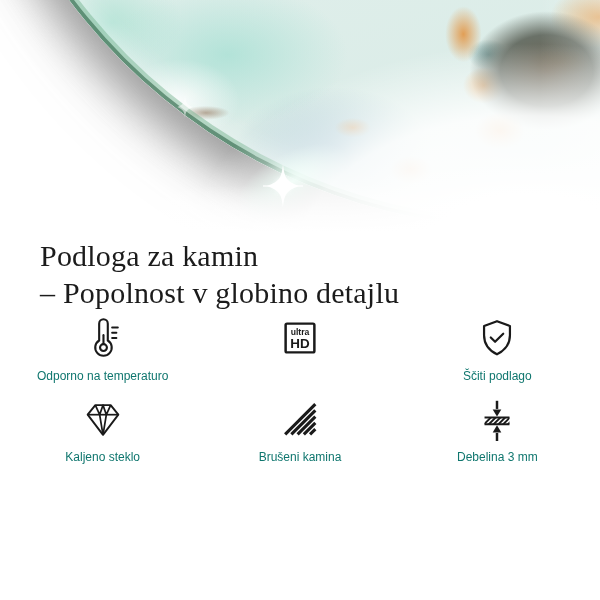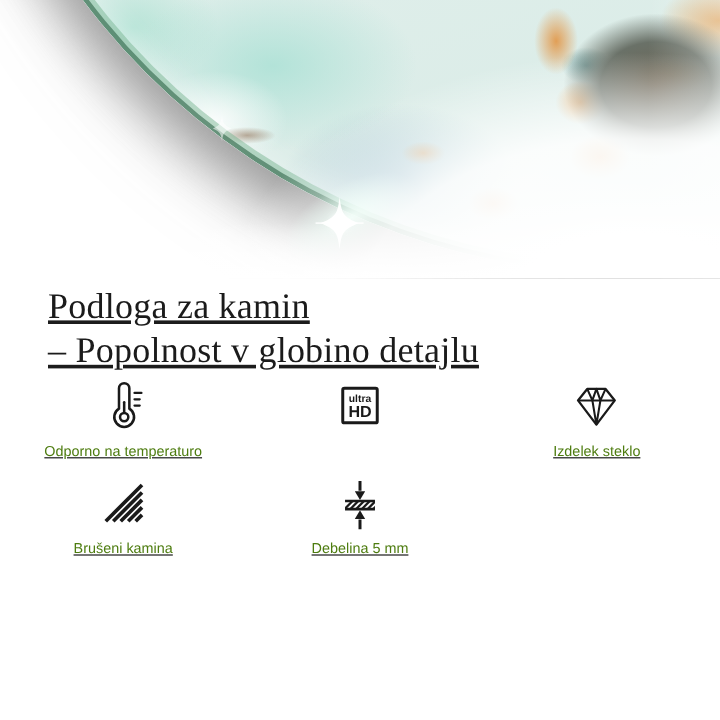--- a/index.html
+++ b/index.html
@@ -1,18 +1,18 @@
 <!DOCTYPE html>
 <html lang="sl"><head>
 <meta charset="utf-8">
 <style>
   html,body{margin:0;padding:0;background:#fff;}
   .page{
     position:relative;width:600px;height:600px;overflow:hidden;
-    background:#fff;font-family:"Liberation Sans",sans-serif;color:#1c1c1c;text-decoration:underline;
+    background:#fff;font-family:"Liberation Sans",sans-serif;color:#1c1c1c;
   }
   
   .hero{position:relative;height:232px;overflow:hidden;background:#fff;}
   .glass-disk{
     position:absolute;left:-45px;top:-912px;width:1140px;height:1140px;border-radius:50%;
     background:
       radial-gradient(110px 85px at 51.9% 86.2%, rgba(104,95,78,.96) 0%, rgba(90,96,86,.88) 42%, rgba(95,110,100,0) 70%),
       radial-gradient(45px 20px at 53% 85.5%, rgba(210,162,88,.9) 0%, rgba(210,162,88,0) 70%),
       radial-gradient(70px 45px at 56.5% 81.5%, rgba(224,158,82,.85) 0%, rgba(224,158,82,0) 70%),
       radial-gradient(26px 40px at 44.6% 83%, rgba(226,150,70,.9) 0%, rgba(226,150,70,0) 70%),
@@ -60,21 +60,21 @@
   .description{
     margin:13px 0 0;max-width:530px;font-size:14px;line-height:27px;color:#333;
   }
   
   .features{
     margin-top:4px;display:grid;grid-template-columns:repeat(3,1fr);
     row-gap:12px;padding:0 4px;text-align:center;
   }
   .feature{display:flex;flex-direction:column;align-items:center;}
   .feature svg{width:46px;height:46px;display:block;}
-  .feature-label{margin-top:8px;font-size:12px;line-height:15px;color:#4d7c0f;}
+  .feature-label{margin-top:8px;font-size:12px;line-height:15px;color:#0f766e;}
   .icon-stroke{fill:none;stroke:#1a1a1a;}
   svg text{font-family:"Liberation Sans",sans-serif;fill:#1a1a1a;}
 </style>
 </head>
 <body>
 
 <div class="page">
 
   <div class="hero">
     <div class="glass-disk"></div>
@@ -118,29 +118,36 @@
     </div>
 
     <div class="feature">
       <svg viewBox="0 0 48 48">
         <rect class="icon-stroke" stroke-width="2.6" x="9" y="9" width="30" height="30" rx="1.5"></rect>
         <text x="24" y="21" text-anchor="middle" font-size="9" font-weight="700">ultra</text>
         <text x="24" y="34" text-anchor="middle" font-size="14" font-weight="700">HD</text>
       </svg>
     </div>
 
+    <div class="feature">
+      <svg viewBox="0 0 48 48">
+        <path class="icon-stroke" stroke-width="2.3" stroke-linejoin="round" d="M24 6.5 L37.5 11.5 V21 C37.5 30.5 32 37 24 41 C16 37 10.5 30.5 10.5 21 V11.5 Z"></path>
+        <path class="icon-stroke" stroke-width="2.3" stroke-linecap="round" stroke-linejoin="round" d="M17.5 23.5 L22 28 L30.5 19.5"></path>
+      </svg>
+      <div class="feature-label">Ščiti podlago</div>
+    </div>
 
     <div class="feature">
       <svg viewBox="0 0 48 48">
         <path class="icon-stroke" stroke-width="2" stroke-linejoin="round" d="M8 19.5 L16 9.5 H32 L40 19.5 L24 40.5 Z"></path>
         <path class="icon-stroke" stroke-width="1.8" stroke-linejoin="round" d="M8 19.5 H40"></path>
         <path class="icon-stroke" stroke-width="1.8" stroke-linejoin="round" d="M16 9.5 L20.5 19.5 L24 9.5 L27.5 19.5 L32 9.5"></path>
         <path class="icon-stroke" stroke-width="1.8" stroke-linejoin="round" d="M20.5 19.5 L24 40.5 M27.5 19.5 L24 40.5"></path>
       </svg>
-      <div class="feature-label">Izdelek steklo</div>
+      <div class="feature-label">Kaljeno steklo</div>
     </div>
 
     <div class="feature">
       <svg viewBox="0 0 48 48">
         <g stroke="#1a1a1a" stroke-width="3.2">
           <path d="M8.5 40 L40 8.5"></path>
           <path d="M15 40 L40 15"></path>
           <path d="M21.5 40 L40 21.5"></path>
           <path d="M28 40 L40 28"></path>
           <path d="M34.5 40 L40 34.5"></path>
@@ -163,17 +170,17 @@
           <path d="M10 30 L18 22"></path>
             <path d="M15 30 L23 22"></path>
             <path d="M20 30 L28 22"></path>
           <path d="M25 30 L33 22"></path>
             <path d="M30 30 L38 22"></path>
             <path d="M35 30 L43 22"></path>
         </g>
         <polygon points="24,30.5 19.5,38 28.5,38" fill="#1a1a1a"></polygon>
         <path class="icon-stroke" stroke-width="2.6" d="M24 38.5 V47 M24 38.5 V44"></path>
       </svg>
-      <div class="feature-label">Debelina 5 mm</div>
+      <div class="feature-label">Debelina 3 mm</div>
     </div>
 
   </div>
 </div>
 
 </body></html>

